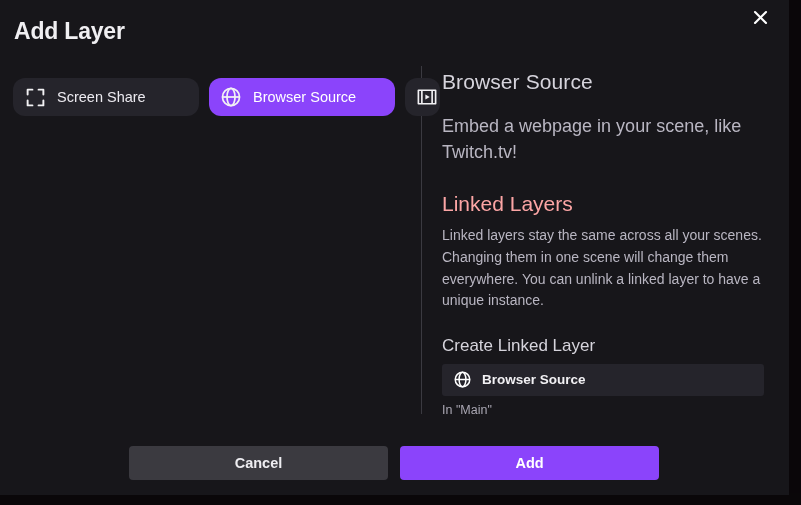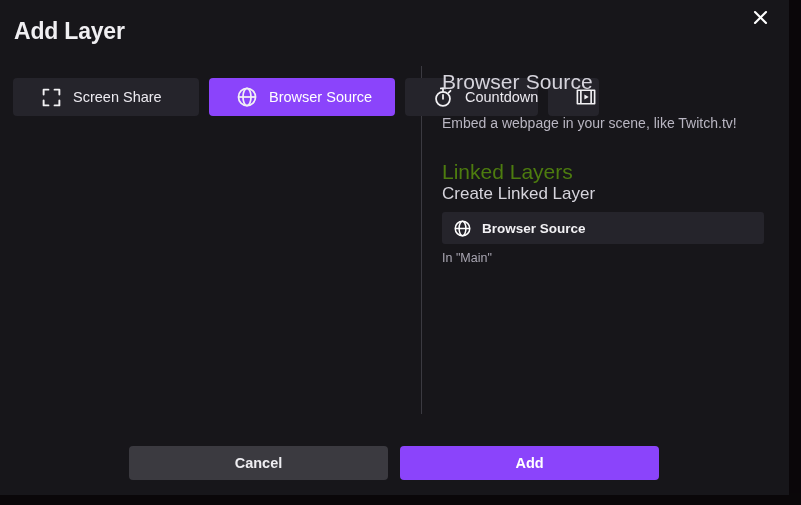--- a/index.html
+++ b/index.html
@@ -57,22 +57,22 @@
     width: 382px;
     display: grid;
     grid-template-columns: 186px 186px;
     grid-auto-rows: 38px;
     column-gap: 10px; row-gap: 8px;
     grid-auto-flow: column;
   }
   .layer-item {
     display: flex; align-items: center;
     background: #25242b;
-    border-radius: 4px;
-    padding-left: 25px;
+    border-radius: 12px;
+    padding-left: 9px;
     cursor: pointer;
     height: 38px;
   }
   .layer-item.selected { background: #8b44fb; }
   .layer-icon {
     width: 26px; height: 26px;
     display: flex; align-items: center; justify-content: center;
     color: #f2f1f4; flex: 0 0 26px;
   }
   .layer-icon svg { display: block; }
@@ -86,31 +86,32 @@
   
   .info {
     position: absolute; left: 442px; top: 6px; width: 322px;
   }
   .info h2 {
     font-size: 21px; font-weight: normal; color: #d6d4dc;
     letter-spacing: 0.1px;
   }
   .info .lead {
     margin-top: 19px;
-    font-size: 14px; color: #b9b6c2; line-height: 1.45;
+    font-size: 18px; color: #b9b6c2; line-height: 1.45;
   }
   .info h3 {
     margin-top: 27px;
-    font-size: 21px; font-weight: normal; color: #4d7c0f;
+    font-size: 21px; font-weight: normal; color: #fca5a5;
   }
   .info .para {
     margin-top: 9px;
     font-size: 14px; color: #b9b6c2; line-height: 1.55;
   }
   .info h4 {
+    margin-top: 24px;
     font-size: 17px; font-weight: normal; color: #d6d4dc;
   }
   .linked-row {
     margin-top: 8px;
     height: 32px;
     background: #25242b;
     border-radius: 3px;
     display: flex; align-items: center;
     padding-left: 9px;
     cursor: pointer;
@@ -188,46 +189,35 @@
               <svg width="22" height="22" viewBox="0 0 24 24" fill="none" stroke="currentColor" stroke-width="1.9">
                 <circle cx="12" cy="12" r="9.3"></circle>
                 <line x1="2.7" y1="12" x2="21.3" y2="12"></line>
                 <ellipse cx="12" cy="12" rx="4.4" ry="9.3"></ellipse>
               </svg>
             </span>
             <span class="layer-label">Browser Source</span>
           </div>
           <div class="layer-item">
             <span class="layer-icon">
-              <svg width="22" height="22" viewBox="0 0 24 24" fill="none" stroke="currentColor" stroke-width="1.9" stroke-linecap="round">
-                <circle cx="12" cy="14" r="7.6"></circle>
-                <line x1="12" y1="14" x2="12" y2="9.8"></line>
-                <line x1="9.6" y1="2.6" x2="14.4" y2="2.6"></line>
-                <line x1="12" y1="2.6" x2="12" y2="6.4"></line>
-                <line x1="18.2" y1="7.2" x2="20.2" y2="5.2"></line>
-              </svg>
-            </span>
-            <span class="layer-label">Countdown</span>
-          </div>
-          <div class="layer-item">
-            <span class="layer-icon">
               <svg width="22" height="22" viewBox="0 0 24 24" fill="none" stroke="currentColor" stroke-width="1.8" stroke-linejoin="round">
                 <rect x="2.6" y="4.6" width="18.8" height="14.8"></rect>
                 <line x1="6.4" y1="4.6" x2="6.4" y2="19.4"></line>
                 <line x1="17.6" y1="4.6" x2="17.6" y2="19.4"></line>
                 <path d="M10.2 9.2 L15 12 L10.2 14.8 Z" fill="currentColor" stroke="none"></path>
               </svg>
             </span>
           </div>
         </div>
 
       <div class="info">
         <h2>Browser Source</h2>
         <div class="lead">Embed a webpage in your scene, like Twitch.tv!</div>
         <h3>Linked Layers</h3>
+        <div class="para">Linked layers stay the same across all your scenes. Changing them in one scene will change them everywhere. You can unlink a linked layer to have a unique instance.</div>
         <h4>Create Linked Layer</h4>
 
         <div class="linked-row">
           <span class="licon">
             <svg width="19" height="19" viewBox="0 0 24 24" fill="none" stroke="currentColor" stroke-width="1.9">
               <circle cx="12" cy="12" r="9.2"></circle>
               <line x1="2.8" y1="12" x2="21.2" y2="12"></line>
               <ellipse cx="12" cy="12" rx="4.3" ry="9.2"></ellipse>
             </svg>
           </span>

